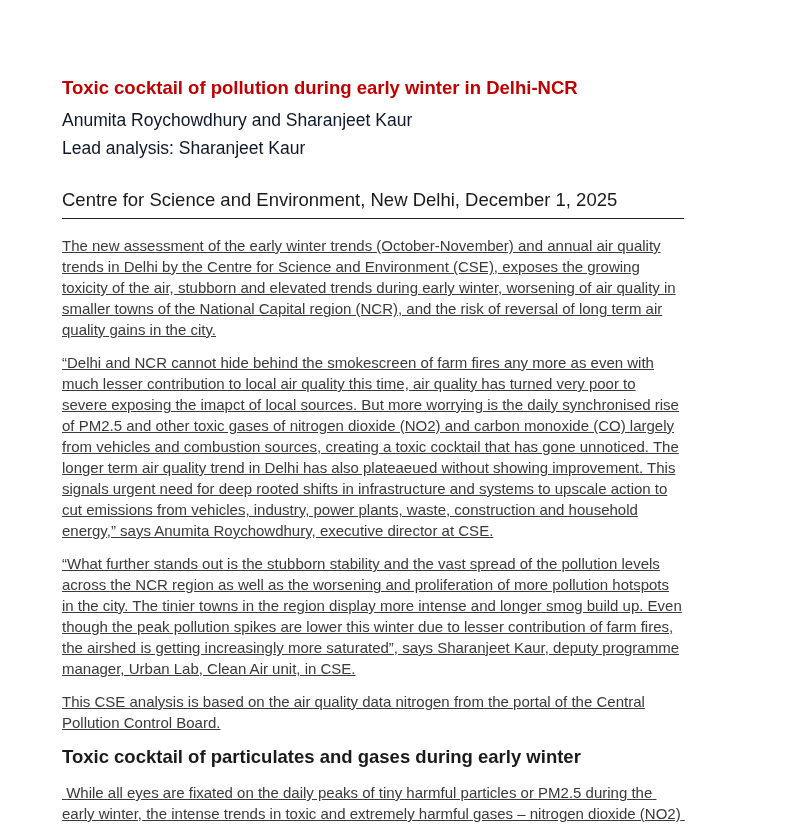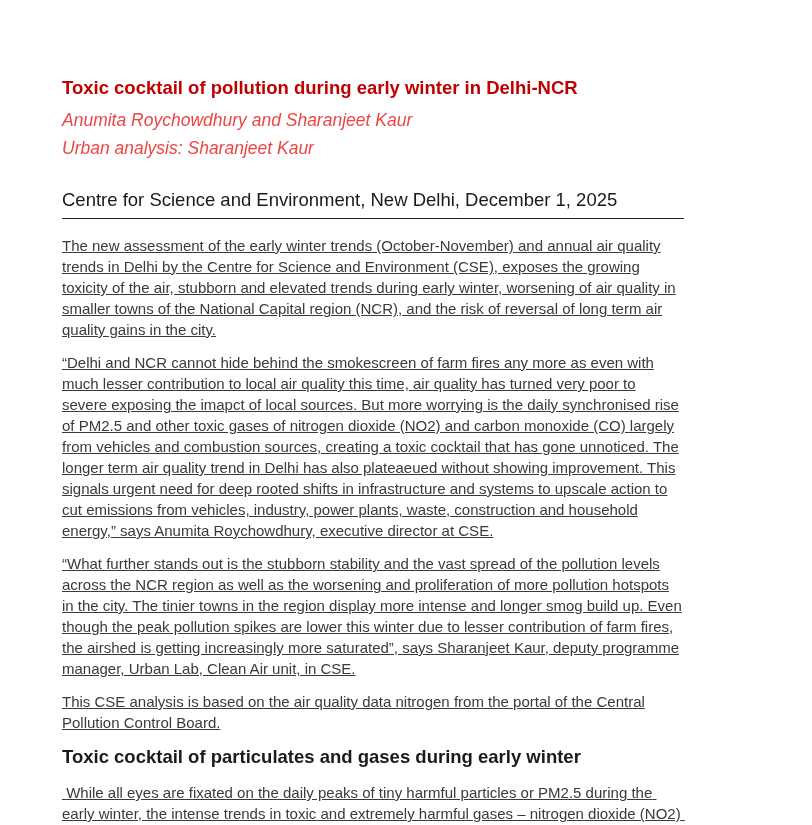--- a/index.html
+++ b/index.html
@@ -23,22 +23,21 @@
   .title {
     font-size: 18.5px;
     line-height: 24px;
     font-weight: bold;
     color: #c00000;
     margin: 0 0 6px 0;
   }
   .byline {
     font-size: 17.5px;
     line-height: 28px;
-    font-style: italic;
-    color: #ef4444;
+    color: #0f172a;
     margin: 0;
   }
   .dateline {
     font-size: 18.5px;
     line-height: 24px;
     color: #1a1a1a;
     margin: 26px 0 0 0;
   }
   .rule {
     border: none;
@@ -77,21 +76,21 @@
 </style>
 </head>
 <body>
 
 <div class="page">
 
   <h1 class="title">Toxic cocktail of pollution during early winter in Delhi-NCR</h1>
 
   <p class="byline">Anumita Roychowdhury and Sharanjeet Kaur</p>
 
-  <p class="byline">Urban analysis: Sharanjeet Kaur</p>
+  <p class="byline">Lead analysis: Sharanjeet Kaur</p>
 
   <div class="dateline">Centre for Science and Environment, New Delhi, December 1, 2025</div>
 
   <hr class="rule">
 
   <p class="body-para first">The new assessment of the early winter trends (October-November) and annual air quality trends in Delhi by the Centre for Science and Environment (CSE), exposes the growing toxicity of the air, stubborn and elevated trends during early winter, worsening of air quality in smaller towns of the National Capital region (NCR), and the risk of reversal of long term air quality gains in the city.</p>
 
   <p class="body-para">“Delhi and NCR cannot hide behind the smokescreen of farm fires any more as even with much lesser contribution to local air quality this time, air quality has turned very poor to severe exposing the imapct of local sources. But more worrying is the daily synchronised rise of PM2.5 and other toxic gases of nitrogen dioxide (NO2) and carbon monoxide (CO) largely from vehicles and combustion sources, creating a toxic cocktail that has gone unnoticed. The longer term air quality trend in Delhi has also plateaeued without showing improvement. This signals urgent need for deep rooted shifts in infrastructure and systems to upscale action to cut emissions from vehicles, industry, power plants, waste, construction and household energy,” says Anumita Roychowdhury, executive director at CSE.</p>
 
   <p class="body-para">“What further stands out is the stubborn stability and the vast spread of the pollution levels across the NCR region as well as the worsening and proliferation of more pollution hotspots in the city. The tinier towns in the region display more intense and longer smog build up. Even though the peak pollution spikes are lower this winter due to lesser contribution of farm fires, the airshed is getting increasingly more saturated”, says Sharanjeet Kaur, deputy programme manager, Urban Lab, Clean Air unit, in CSE.</p>

